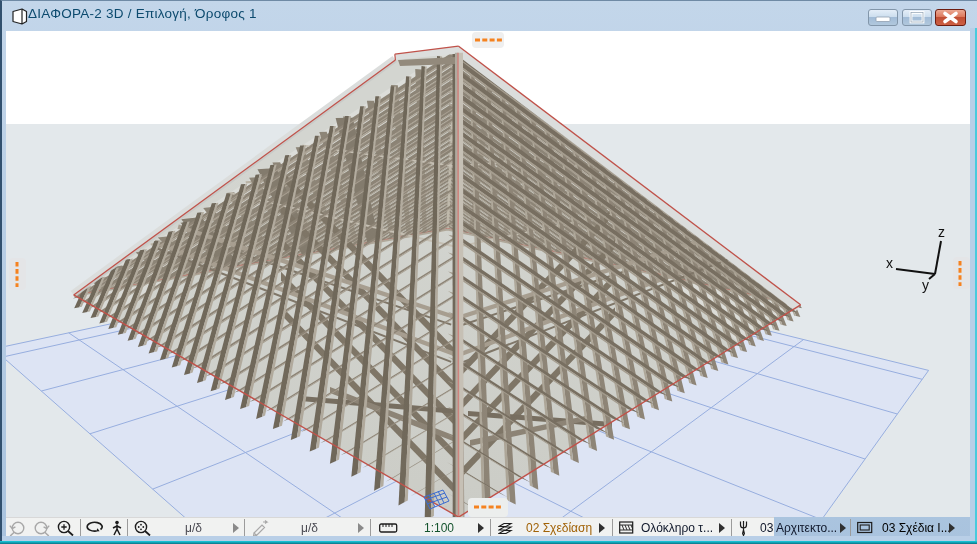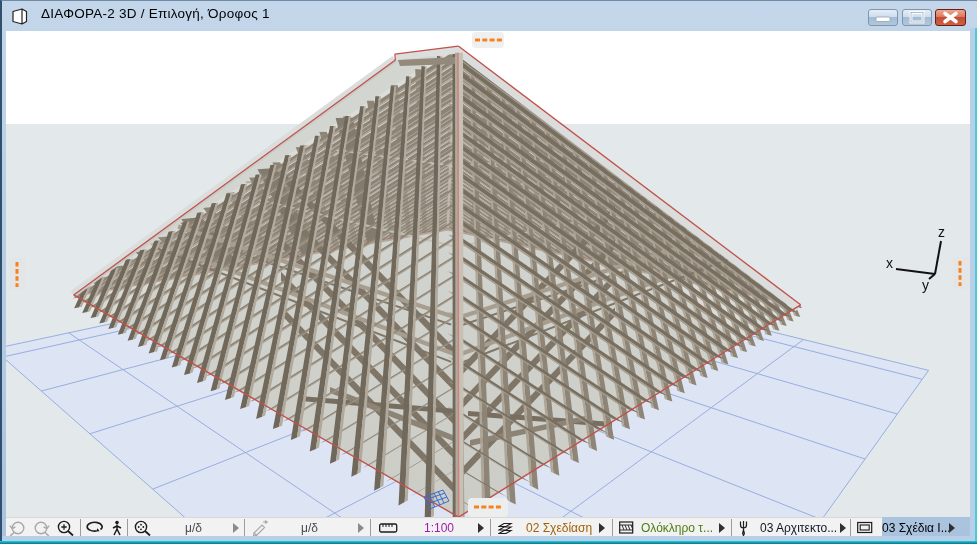--- a/index.html
+++ b/index.html
@@ -1,18 +1,18 @@
 <!DOCTYPE html>
 <html><head><meta charset="utf-8"><style>
 * { margin:0; padding:0; box-sizing:border-box; }
 body { width:977px; height:544px; font-family:"Liberation Sans",sans-serif; overflow:hidden; position:relative; background:#aac3de; }
 #frame { position:absolute; left:0; top:0; width:977px; height:544px; background:linear-gradient(#c3d6ea,#a9c3de); border-left:2px solid #31506e; border-top:1px solid #6f8aa5; }
-#titletext { position:absolute; left:41px; top:6px; font-size:13.5px; letter-spacing:0.25px; color:#000000; }
+#titletext { position:absolute; left:28px; top:6px; font-size:13.5px; letter-spacing:0.25px; color:#0c4a6e; }
 #viewport { position:absolute; left:6px; top:31px; width:964px; height:486px; background:#e3e8eb; overflow:hidden; }
-#toolbar { position:absolute; left:6px; top:517px; width:876px; height:19px; background:#f1f2f1; border-top:1px solid #d8d8d8; }
+#toolbar { position:absolute; left:6px; top:517px; width:768px; height:19px; background:#f1f2f1; border-top:1px solid #d8d8d8; }
 #botborder { position:absolute; left:2px; top:536px; width:975px; height:6px; background:#b9cfe7; }
 #cyan { position:absolute; left:0px; top:541px; width:977px; height:3px; background:linear-gradient(#19cfe2,#0a7486); }
 #rightb { position:absolute; right:0; top:28px; width:7px; height:513px; background:#b9cfe7; border-right:2px solid #49cbdd; }
 .btn { position:absolute; top:9px; width:30px; height:17px; border:1px solid #8296aa; border-radius:3px; background:linear-gradient(#e4eef8 0%,#cddeee 45%,#a2bcd7 50%,#b1c8dd 100%); }
 </style></head>
 <body>
  <div id="frame"></div>
  <div id="titletext">ΔΙΑΦOΡΑ-2 3D / Επιλογή, Όροφος 1</div>
  <svg id="docicon" style="position:absolute;left:11px;top:8px" width="18" height="17" viewBox="0 0 18 17">
    <path d="M2 3.5 L11 1 L11 16 L2 13.5 Z M11 1 L15.5 3.5 L15.5 13.5 L11 16" fill="#fff" stroke="#222" stroke-width="1.2" stroke-linejoin="round"></path>
@@ -585,40 +585,40 @@
     </svg>
 <span style="position:absolute;left:295px;top:3px;font-size:12px;color:#4a4a52;white-space:nowrap">μ/δ</span>
 <svg style="position:absolute;left:351px;top:4px" width="8" height="12">
       <path d="M1 1 L7 6 L1 11 Z" fill="#8a8a8a"></path>
     </svg>
 <div style="position:absolute;left:364px;top:1px;width:1px;height:17px;background:#9b9b9b"></div>
 <svg style="position:absolute;left:373px;top:2px" width="19" height="16" viewBox="0 0 19 16">
       <rect x="0.7" y="4" width="17" height="8" rx="1.5" fill="none" stroke="#1d1d1d" stroke-width="1.3"></rect>
       <path d="M4 4 L4 7 M7 4 L7 7 M10 4 L10 7 M13 4 L13 7" stroke="#1d1d1d" stroke-width="1"></path>
     </svg>
-<span style="position:absolute;left:418px;top:3px;font-size:12px;color:#a21caf;white-space:nowrap">1:100</span>
+<span style="position:absolute;left:418px;top:3px;font-size:12px;color:#14532d;white-space:nowrap">1:100</span>
 <svg style="position:absolute;left:471px;top:4px" width="8" height="12">
       <path d="M1 1 L7 6 L1 11 Z" fill="#303030"></path>
     </svg>
 <div style="position:absolute;left:484px;top:1px;width:1px;height:17px;background:#9b9b9b"></div>
 <svg style="position:absolute;left:492px;top:4px" width="15" height="14" viewBox="0 0 15 14">
       <path d="M1 4.5 L6 1.5 L13 1.5 L8 4.5 Z" fill="none" stroke="#1d1d1d" stroke-width="1.1"></path>
       <path d="M1 8 L6 5 L13 5 L8 8 Z" fill="none" stroke="#1d1d1d" stroke-width="1.1"></path>
       <path d="M1 11.5 L6 8.5 L13 8.5 L8 11.5 Z" fill="none" stroke="#1d1d1d" stroke-width="1.1"></path>
     </svg>
 <span style="position:absolute;left:520px;top:3px;font-size:12px;color:#a16207;white-space:nowrap">02 Σχεδίαση</span>
 <svg style="position:absolute;left:592px;top:4px" width="8" height="12">
       <path d="M1 1 L7 6 L1 11 Z" fill="#303030"></path>
     </svg>
 <div style="position:absolute;left:606px;top:1px;width:1px;height:17px;background:#9b9b9b"></div>
 <svg style="position:absolute;left:613px;top:3px" width="15" height="14" viewBox="0 0 15 14">
       <rect x="0.7" y="1" width="13" height="11" fill="none" stroke="#1d1d1d" stroke-width="1.2"></rect>
       <path d="M0.7 4 L14 4 M0.7 9 L14 9 M3 4 L5 9 M6 4 L8 9 M9 4 L11 9 M12 4 L13.7 8" stroke="#1d1d1d" stroke-width="0.9"></path>
     </svg>
-<span style="position:absolute;left:635px;top:3px;font-size:12px;color:#4d7c0f;white-space:nowrap">Ολόκληρο τ...</span>
+<span style="position:absolute;left:635px;top:3px;font-size:12px;color:#0f172a;white-space:nowrap">Ολόκληρο τ...</span>
 <svg style="position:absolute;left:712px;top:4px" width="8" height="12">
       <path d="M1 1 L7 6 L1 11 Z" fill="#303030"></path>
     </svg>
 <div style="position:absolute;left:725px;top:1px;width:1px;height:17px;background:#9b9b9b"></div>
 <svg style="position:absolute;left:732px;top:2px" width="12" height="16" viewBox="0 0 12 16">
       <path d="M2.5 1.5 L2.5 5 Q2.5 8 5.5 8 Q8.5 8 8.5 5 L8.5 1.5 M5.5 1 L5.5 10 L4.6 13.5 L5.5 15.5 L6.4 13.5 L5.5 10" fill="none" stroke="#1d1d1d" stroke-width="1.2"></path>
     </svg>
 <span style="position:absolute;left:754px;top:3px;font-size:12px;color:#0f172a;white-space:nowrap">03 Αρχιτεκτο...</span>
 <svg style="position:absolute;left:833px;top:4px" width="8" height="12">
       <path d="M1 1 L7 6 L1 11 Z" fill="#303030"></path>

